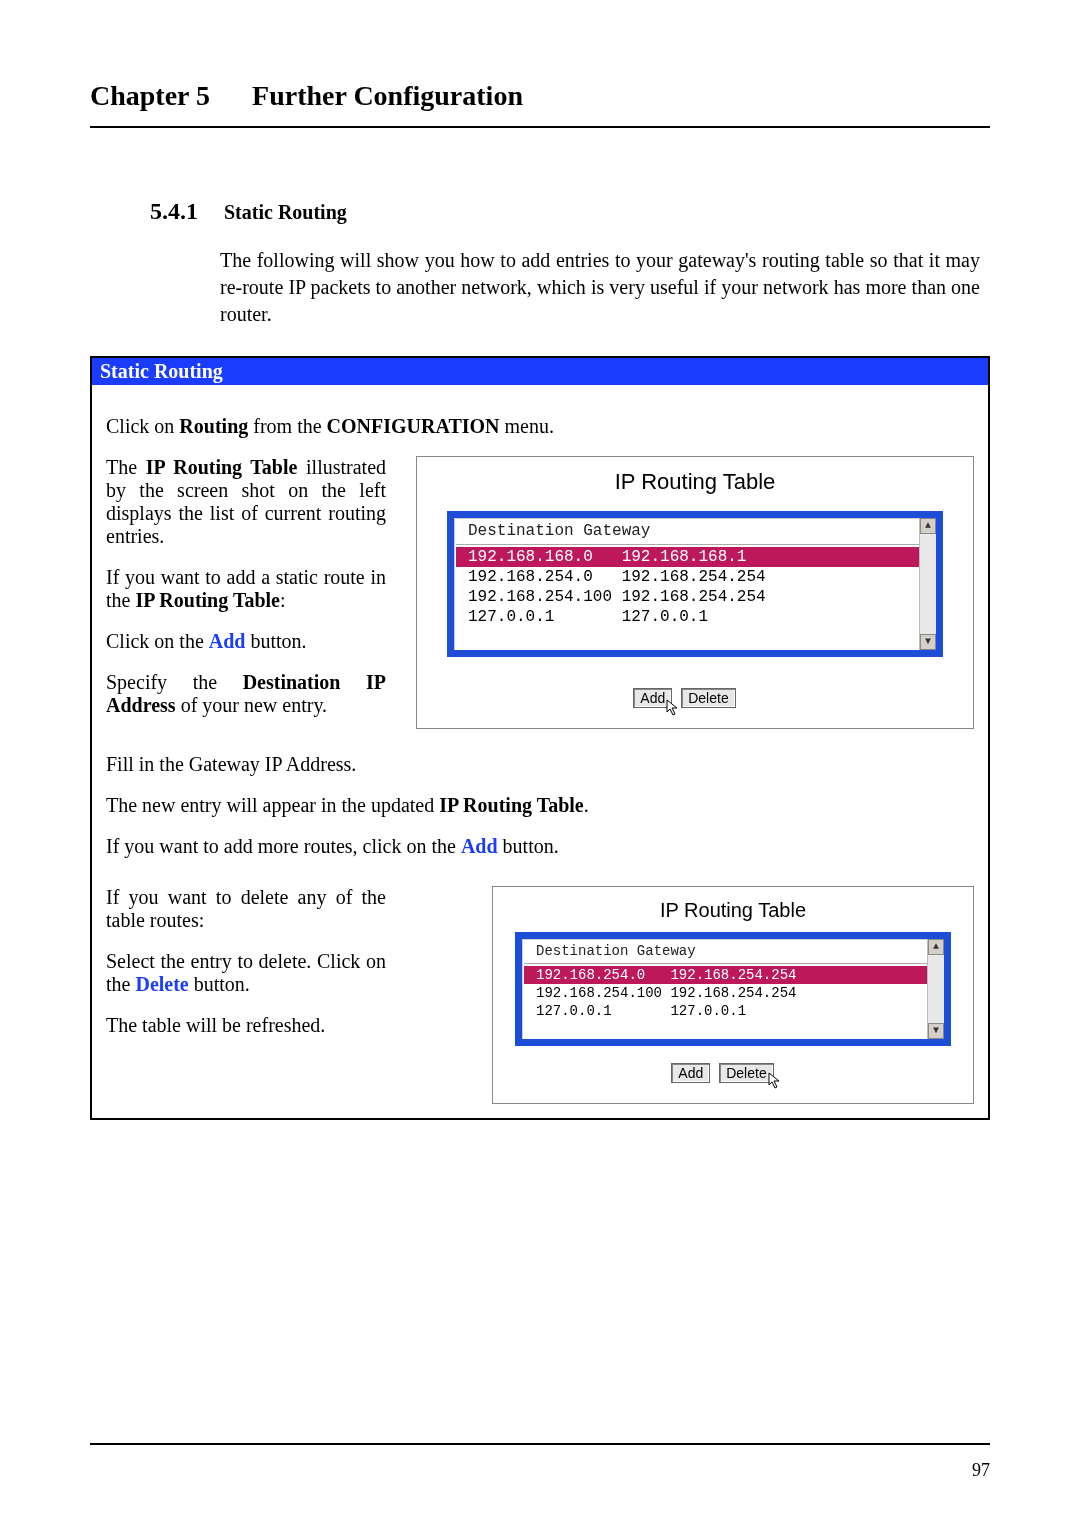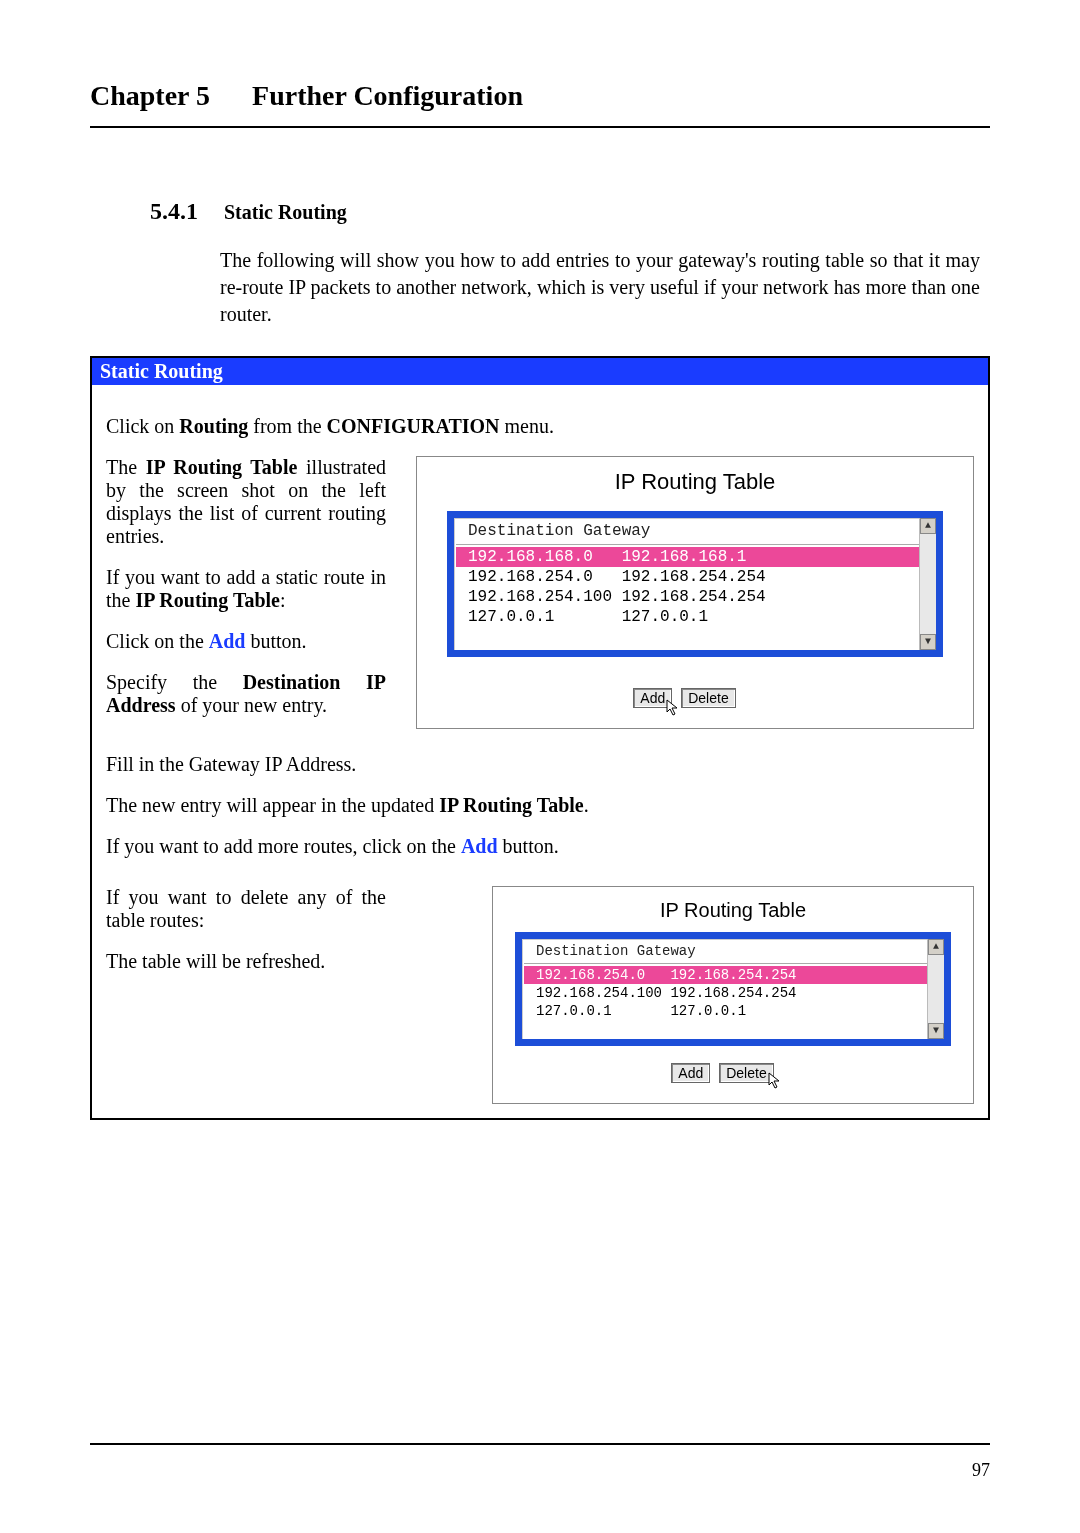--- a/index.html
+++ b/index.html
@@ -101,21 +101,21 @@
     padding: 2px 2px 2px 2px;
     margin: 0 18px 0 18px;
     font-family: "Courier New", monospace;
     font-size: 16px;
     position: relative;
   }
   .list-header { padding: 2px 4px 2px 12px; color: #222; }
   .list-hr { border: none; border-top: 1px solid #aaa; margin: 2px 0; }
   .list-row { padding: 1px 4px 1px 12px; white-space: pre; }
   .row-sel {
-    background: #ec4899;
+    background: #be185d;
     color: #fff;
     white-space: pre;
   }
   .listbox-scroll {
     position: absolute;
     right: 0; top: 0; bottom: 0; width: 16px;
     background: #e8e8e8;
     border-left: 1px solid #bbb;
   }
   .listbox-scroll .arrow {
@@ -255,20 +255,23 @@
       </p>
       <p class="full-para" style="margin-bottom:4px;">
         <span>If you want to add more routes, click on the </span><span class="blue-link">Add</span><span> button.</span>
       </p>
     </div>
 
     <div class="box-body">
       <div class="two-col-del">
         <div class="left-col">
           <p>If you want to delete any of the table routes:</p>
+          <p>
+            <span>Select the entry to delete. Click on the </span><span class="blue-link">Delete</span><span> button.</span>
+          </p>
           <p>The table will be refreshed.</p>
         </div>
 
         <div class="right-col">
           <div class="shot-frame shot-small">
             <div class="shot-title">IP Routing Table</div>
             <div class="listbox" style="height:96px;">
               <div class="list-header">
                 <span>Destination</span><span>     </span><span>Gateway</span>
               </div>

